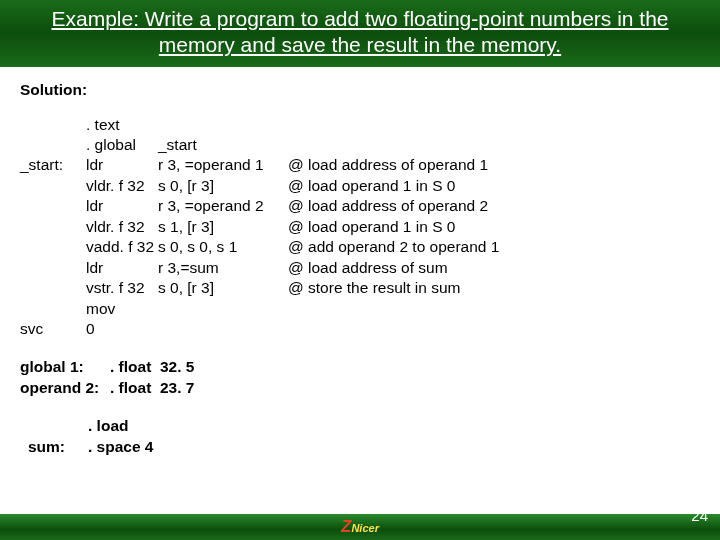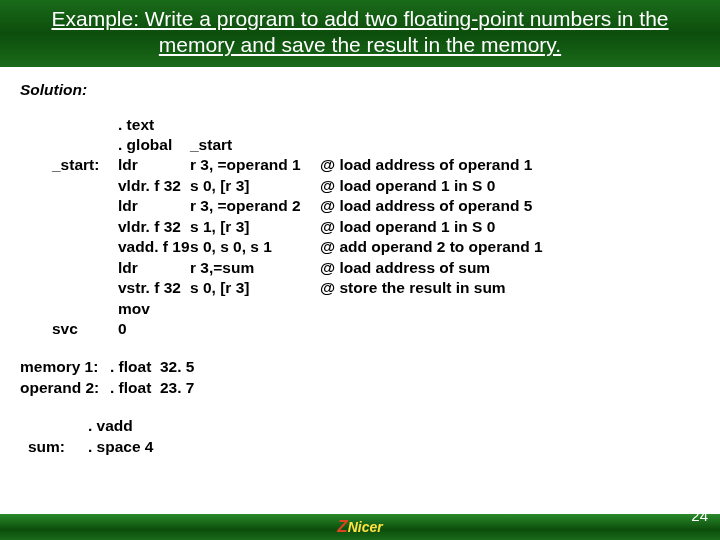--- a/index.html
+++ b/index.html
@@ -9,40 +9,40 @@
     background: linear-gradient(to bottom, #1a6b1a 0%, #0c4d0c 50%, #1a6b1a 100%);
     color: #fff;
     text-align: center;
     padding: 6px 20px 8px 20px;
     font-size: 21px;
     text-decoration: underline;
     font-weight: normal;
     line-height: 1.25;
   }
   .body { flex: 1; padding: 14px 20px 0 20px; font-size: 15.5px; }
-  .solution-label { font-style: italic; font-weight: bold; margin-bottom: 16px; }
-  .codegrid { display: grid; grid-template-columns: 66px 72px 130px 260px; font-weight: bold; line-height: 1.32; margin-left: 32px; }
+  .solution-label { font-weight: bold; margin-bottom: 16px; }
+  .codegrid { display: grid; grid-template-columns: 66px 72px 130px 260px; font-weight: normal; line-height: 1.32; }
   .label { }
   .mnem { }
   .ops { }
   .comment { }
   .datagrid { display: grid; grid-template-columns: 90px 50px 80px; font-weight: bold; line-height: 1.32; margin-top: 18px; }
   .sumgrid { display: grid; grid-template-columns: 60px 90px; font-weight: bold; line-height: 1.32; margin-top: 18px; margin-left: 8px;}
   .footer {
     height: 26px;
     background: linear-gradient(to bottom, #2a8a2a 0%, #0c4d0c 60%, #1a6b1a 100%);
     display: flex;
     align-items: center;
     justify-content: center;
     position: relative;
   }
   .pagenum { position: absolute; right: 12px; bottom: 16px; color: #fff; font-size: 15px; }
   .logo { display: flex; align-items: baseline; font-weight: bold; font-style: italic; }
   .logo .z { color: #d42; font-size: 17px; }
-  .logo .nicer { color: #ffe140; font-size: 14px; }
+  .logo .nicer { color: #ffe140; font-size: 11px; }
 </style>
 </head>
 <body>
 
 <div class="slide">
 
   <div class="header">Example: Write a program to add two floating-point numbers in the memory and save the result in the memory.</div>
 
   <div class="body">
     <div class="solution-label">Solution:</div>
@@ -64,29 +64,29 @@
       <span class="comment">@ load address of operand 1</span>
 
       <span class="label"></span>
       <span class="mnem">vldr. f 32</span>
       <span class="ops">s 0, [r 3]</span>
       <span class="comment">@ load operand 1 in S 0</span>
 
       <span class="label"></span>
       <span class="mnem">ldr</span>
       <span class="ops">r 3, =operand 2</span>
-      <span class="comment">@ load address of operand 5</span>
+      <span class="comment">@ load address of operand 2</span>
 
       <span class="label"></span>
       <span class="mnem">vldr. f 32</span>
       <span class="ops">s 1, [r 3]</span>
       <span class="comment">@ load operand 1 in S 0</span>
 
       <span class="label"></span>
-      <span class="mnem">vadd. f 19</span>
+      <span class="mnem">vadd. f 32</span>
       <span class="ops">s 0, s 0, s 1</span>
       <span class="comment">@ add operand 2 to operand 1</span>
 
       <span class="label"></span>
       <span class="mnem">ldr</span>
       <span class="ops">r 3,=sum</span>
       <span class="comment">@ load address of sum</span>
 
       <span class="label"></span>
       <span class="mnem">vstr. f 32</span>
@@ -97,32 +97,32 @@
       <span class="mnem">mov</span>
       <span class="comment"></span>
 
       <span class="label"></span>
       <span class="mnem">svc</span>
       <span class="ops">0</span>
       <span class="comment"></span>
     </div>
 
     <div class="datagrid">
-      <span>memory 1:</span>
+      <span>global 1:</span>
       <span>. float</span>
       <span>32. 5</span>
 
       <span>operand 2:</span>
       <span>. float</span>
       <span>23. 7</span>
     </div>
 
     <div class="sumgrid">
       <span></span>
-      <span>. vadd</span>
+      <span>. load</span>
 
       <span>sum:</span>
       <span>. space 4</span>
     </div>
   </div>
 
   <div class="footer">
     <div class="logo">
       <span class="z">Z</span>
         <span class="nicer">Nicer</span>

